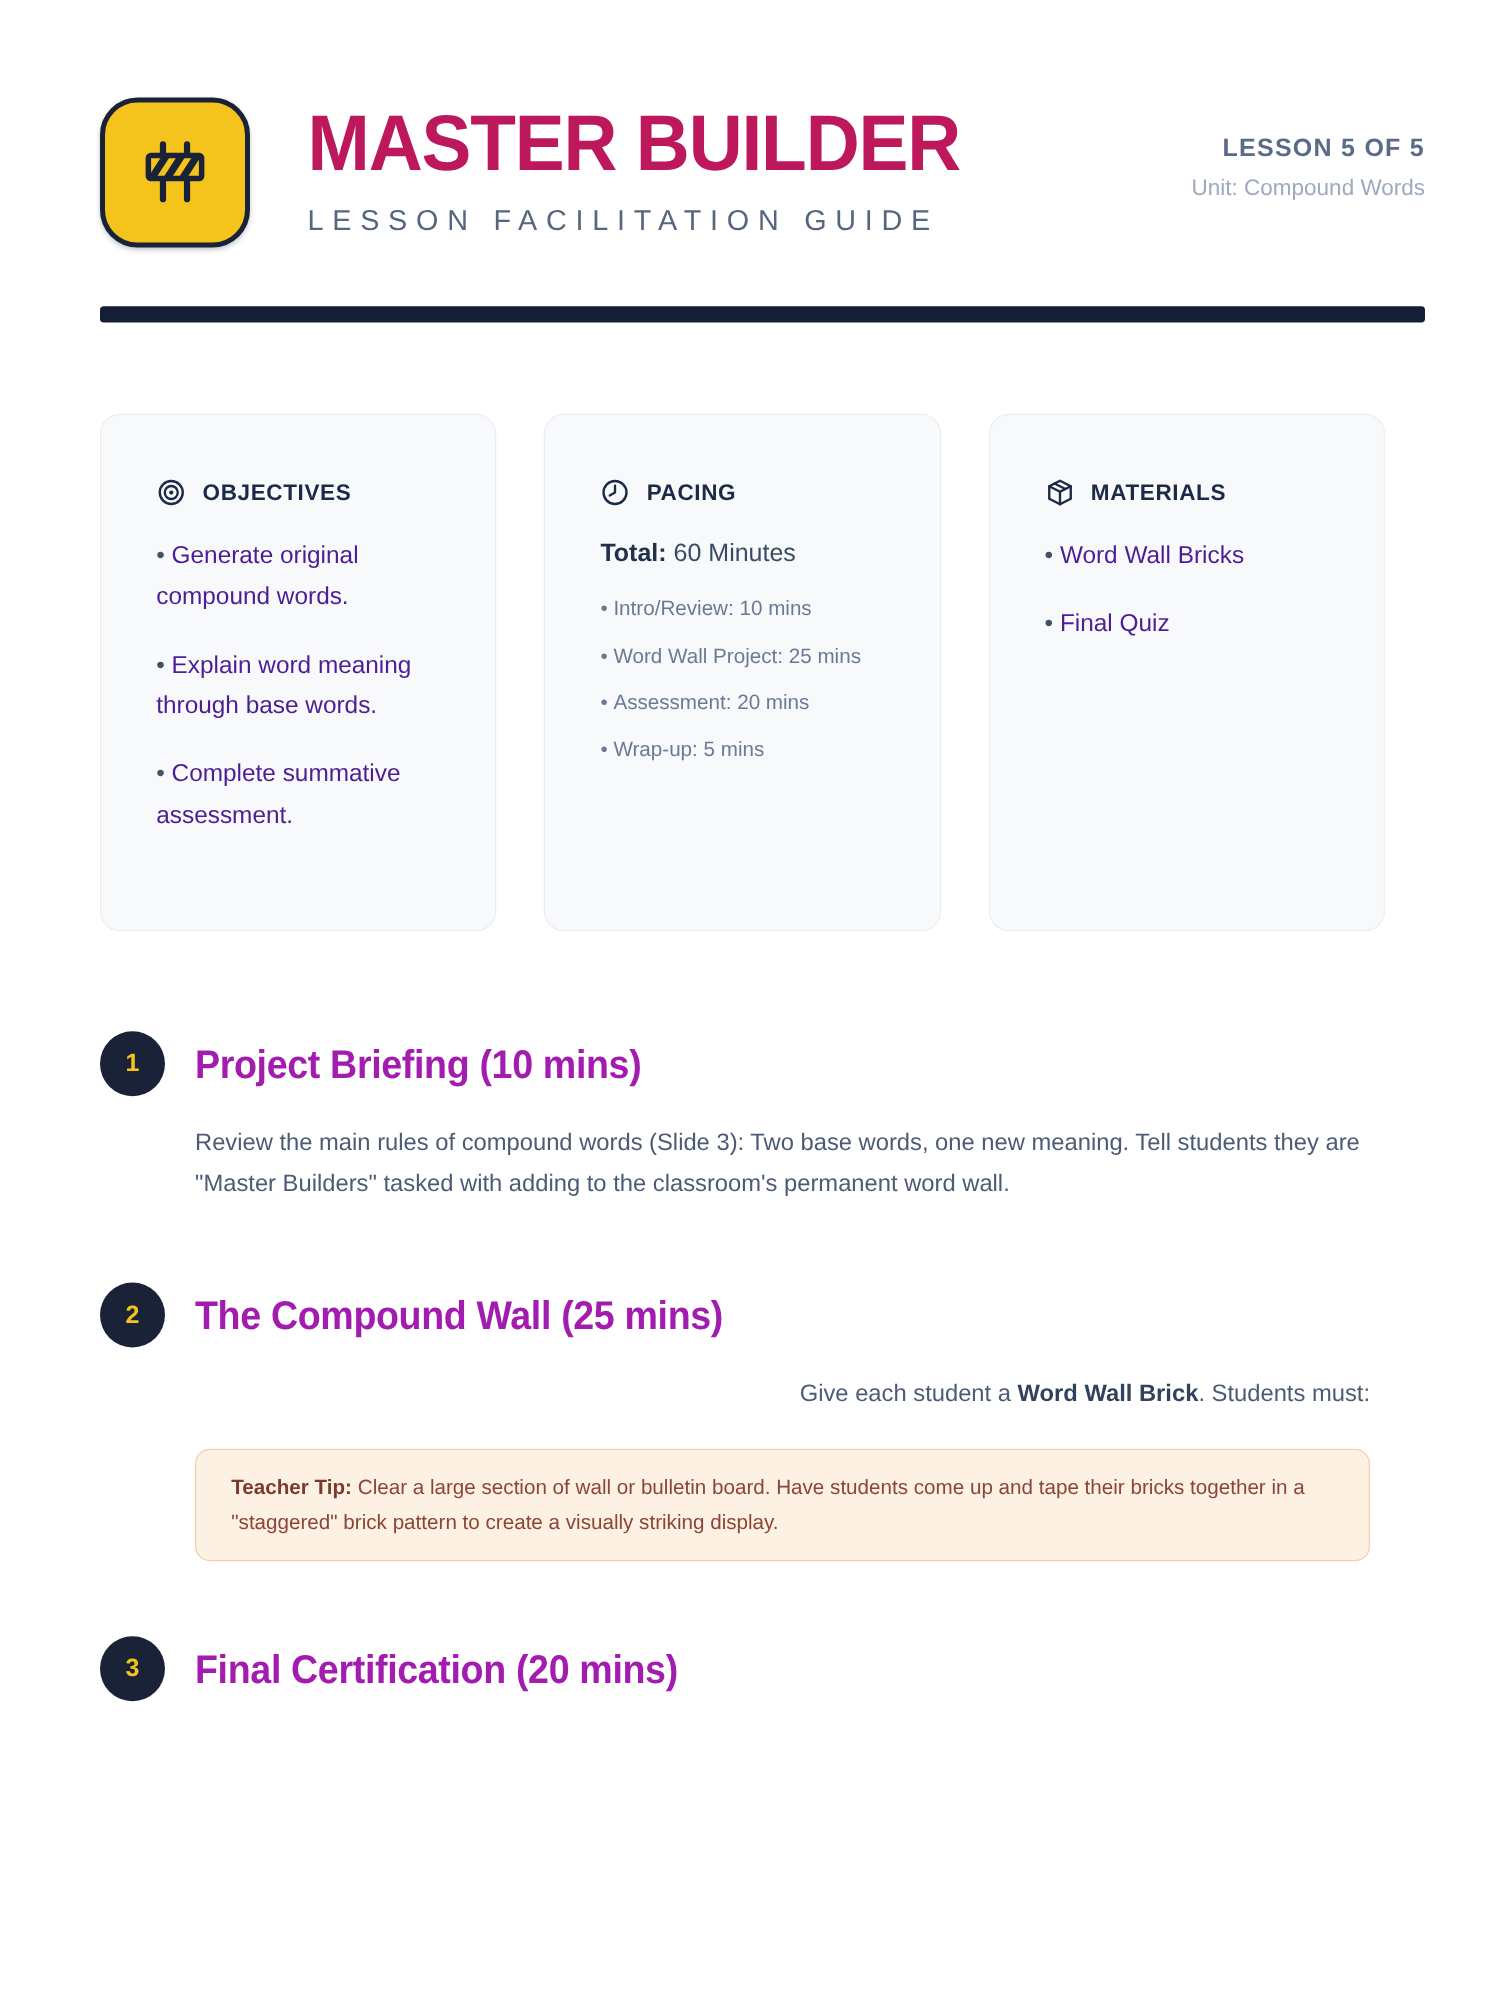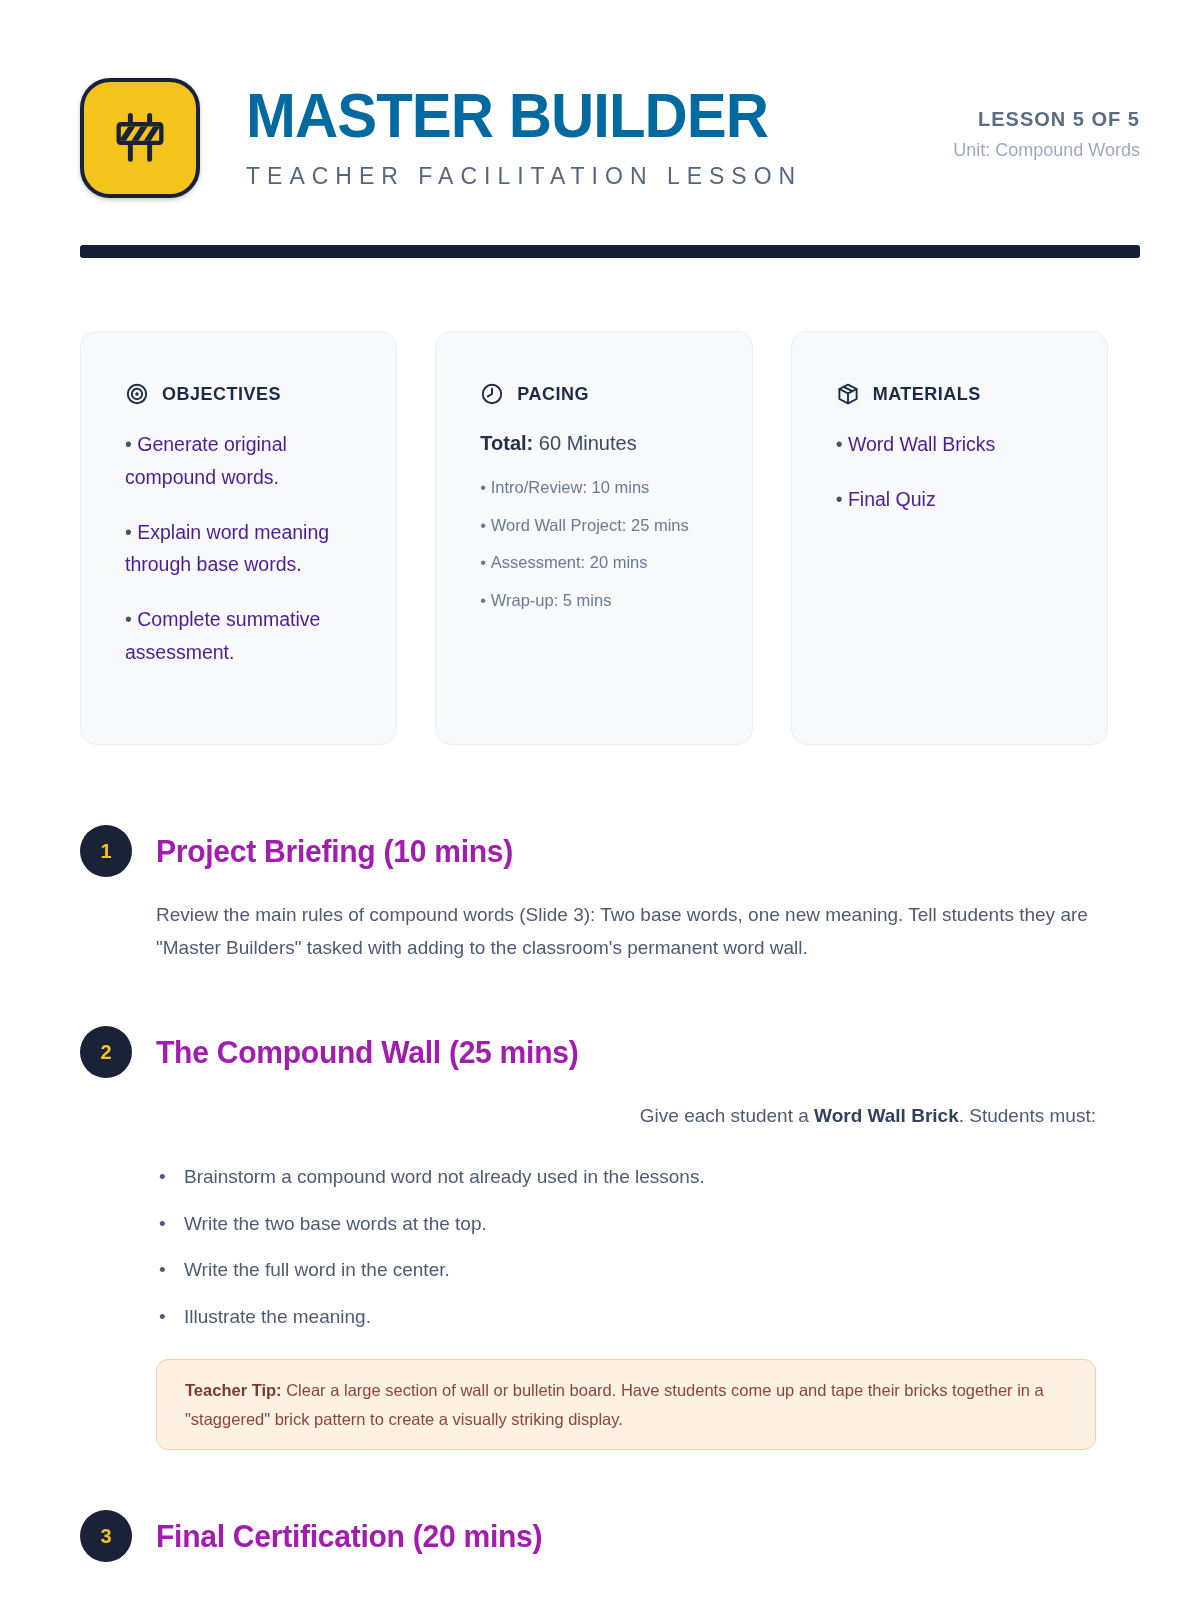--- a/index.html
+++ b/index.html
@@ -13,21 +13,21 @@
   
   .header { display:flex; align-items:flex-start; width:1060px; }
   .logo {
     width:120px; height:120px; flex:0 0 120px;
     background:#F4C41D; border:4px solid #1A2237; border-radius:30px;
     display:flex; align-items:center; justify-content:center;
     box-shadow:0 2px 4px rgba(20,30,55,.25);
   }
   .title-block { margin-left:46px; padding-top:6px; }
   .doc-title {
-    font-size:63px; font-weight:700; color:#0369a1; letter-spacing:-1px;
+    font-size:63px; font-weight:700; color:#be185d; letter-spacing:-1px;
     line-height:1.0;
   }
   .cond { display:inline-block; transform:scaleX(.95); transform-origin:left center; white-space:nowrap; }
   .cond2 { display:inline-block; transform:scaleX(.94); transform-origin:left center; white-space:nowrap; }
   .doc-subtitle {
     margin-top:16px; font-size:23px; color:#57667F; letter-spacing:7px; font-weight:400;
   }
   .lesson-block { margin-left:auto; text-align:right; padding-top:30px; }
   .lesson-label { font-size:20px; font-weight:700; color:#5A6B88; letter-spacing:1px; }
   .unit-label { margin-top:9px; font-size:18px; color:#9DA9BD; }
@@ -101,21 +101,21 @@
               <line x1="9" y1="31" x2="20" y2="14"></line>
               <line x1="18" y1="31" x2="29" y2="14"></line>
               <line x1="27" y1="31" x2="38" y2="14"></line>
             </g>
           </g>
         </svg>
       </span>
     </div>
     <div class="title-block">
       <h1 class="doc-title"><span class="cond">MASTER BUILDER</span></h1>
-      <div class="doc-subtitle">TEACHER FACILITATION LESSON</div>
+      <div class="doc-subtitle">LESSON FACILITATION GUIDE</div>
     </div>
     <div class="lesson-block">
       <div class="lesson-label">LESSON 5 OF 5</div>
       <div class="unit-label">Unit: Compound Words</div>
     </div>
   </div>
 
   <div class="divider"></div>
 
   <div class="cards">
@@ -180,26 +180,20 @@
     </div>
   </section>
 
   <section class="step mt-step2">
     <div class="step-head">
       <div class="badge">2</div>
       <h2 class="step-title"><span class="cond2">The Compound Wall (25 mins)</span></h2>
     </div>
     <div class="step-body">
       <p class="intro-line"><span>Give each student a</span> <b>Word Wall Brick</b><span>. Students must:</span></p>
-      <ul class="step-bullets">
-        <li>Brainstorm a compound word not already used in the lessons.</li>
-        <li>Write the two base words at the top.</li>
-        <li>Write the full word in the center.</li>
-        <li>Illustrate the meaning.</li>
-      </ul>
       <div class="tip-box">
         <p><b>Teacher Tip:</b> <span>Clear a large section of wall or bulletin board. Have students come up and tape their bricks together in a "staggered" brick pattern to create a visually striking display.</span></p>
       </div>
     </div>
   </section>
 
   <section class="step mt-step3">
     <div class="step-head">
       <div class="badge">3</div>
       <h2 class="step-title"><span class="cond2">Final Certification (20 mins)</span></h2>

